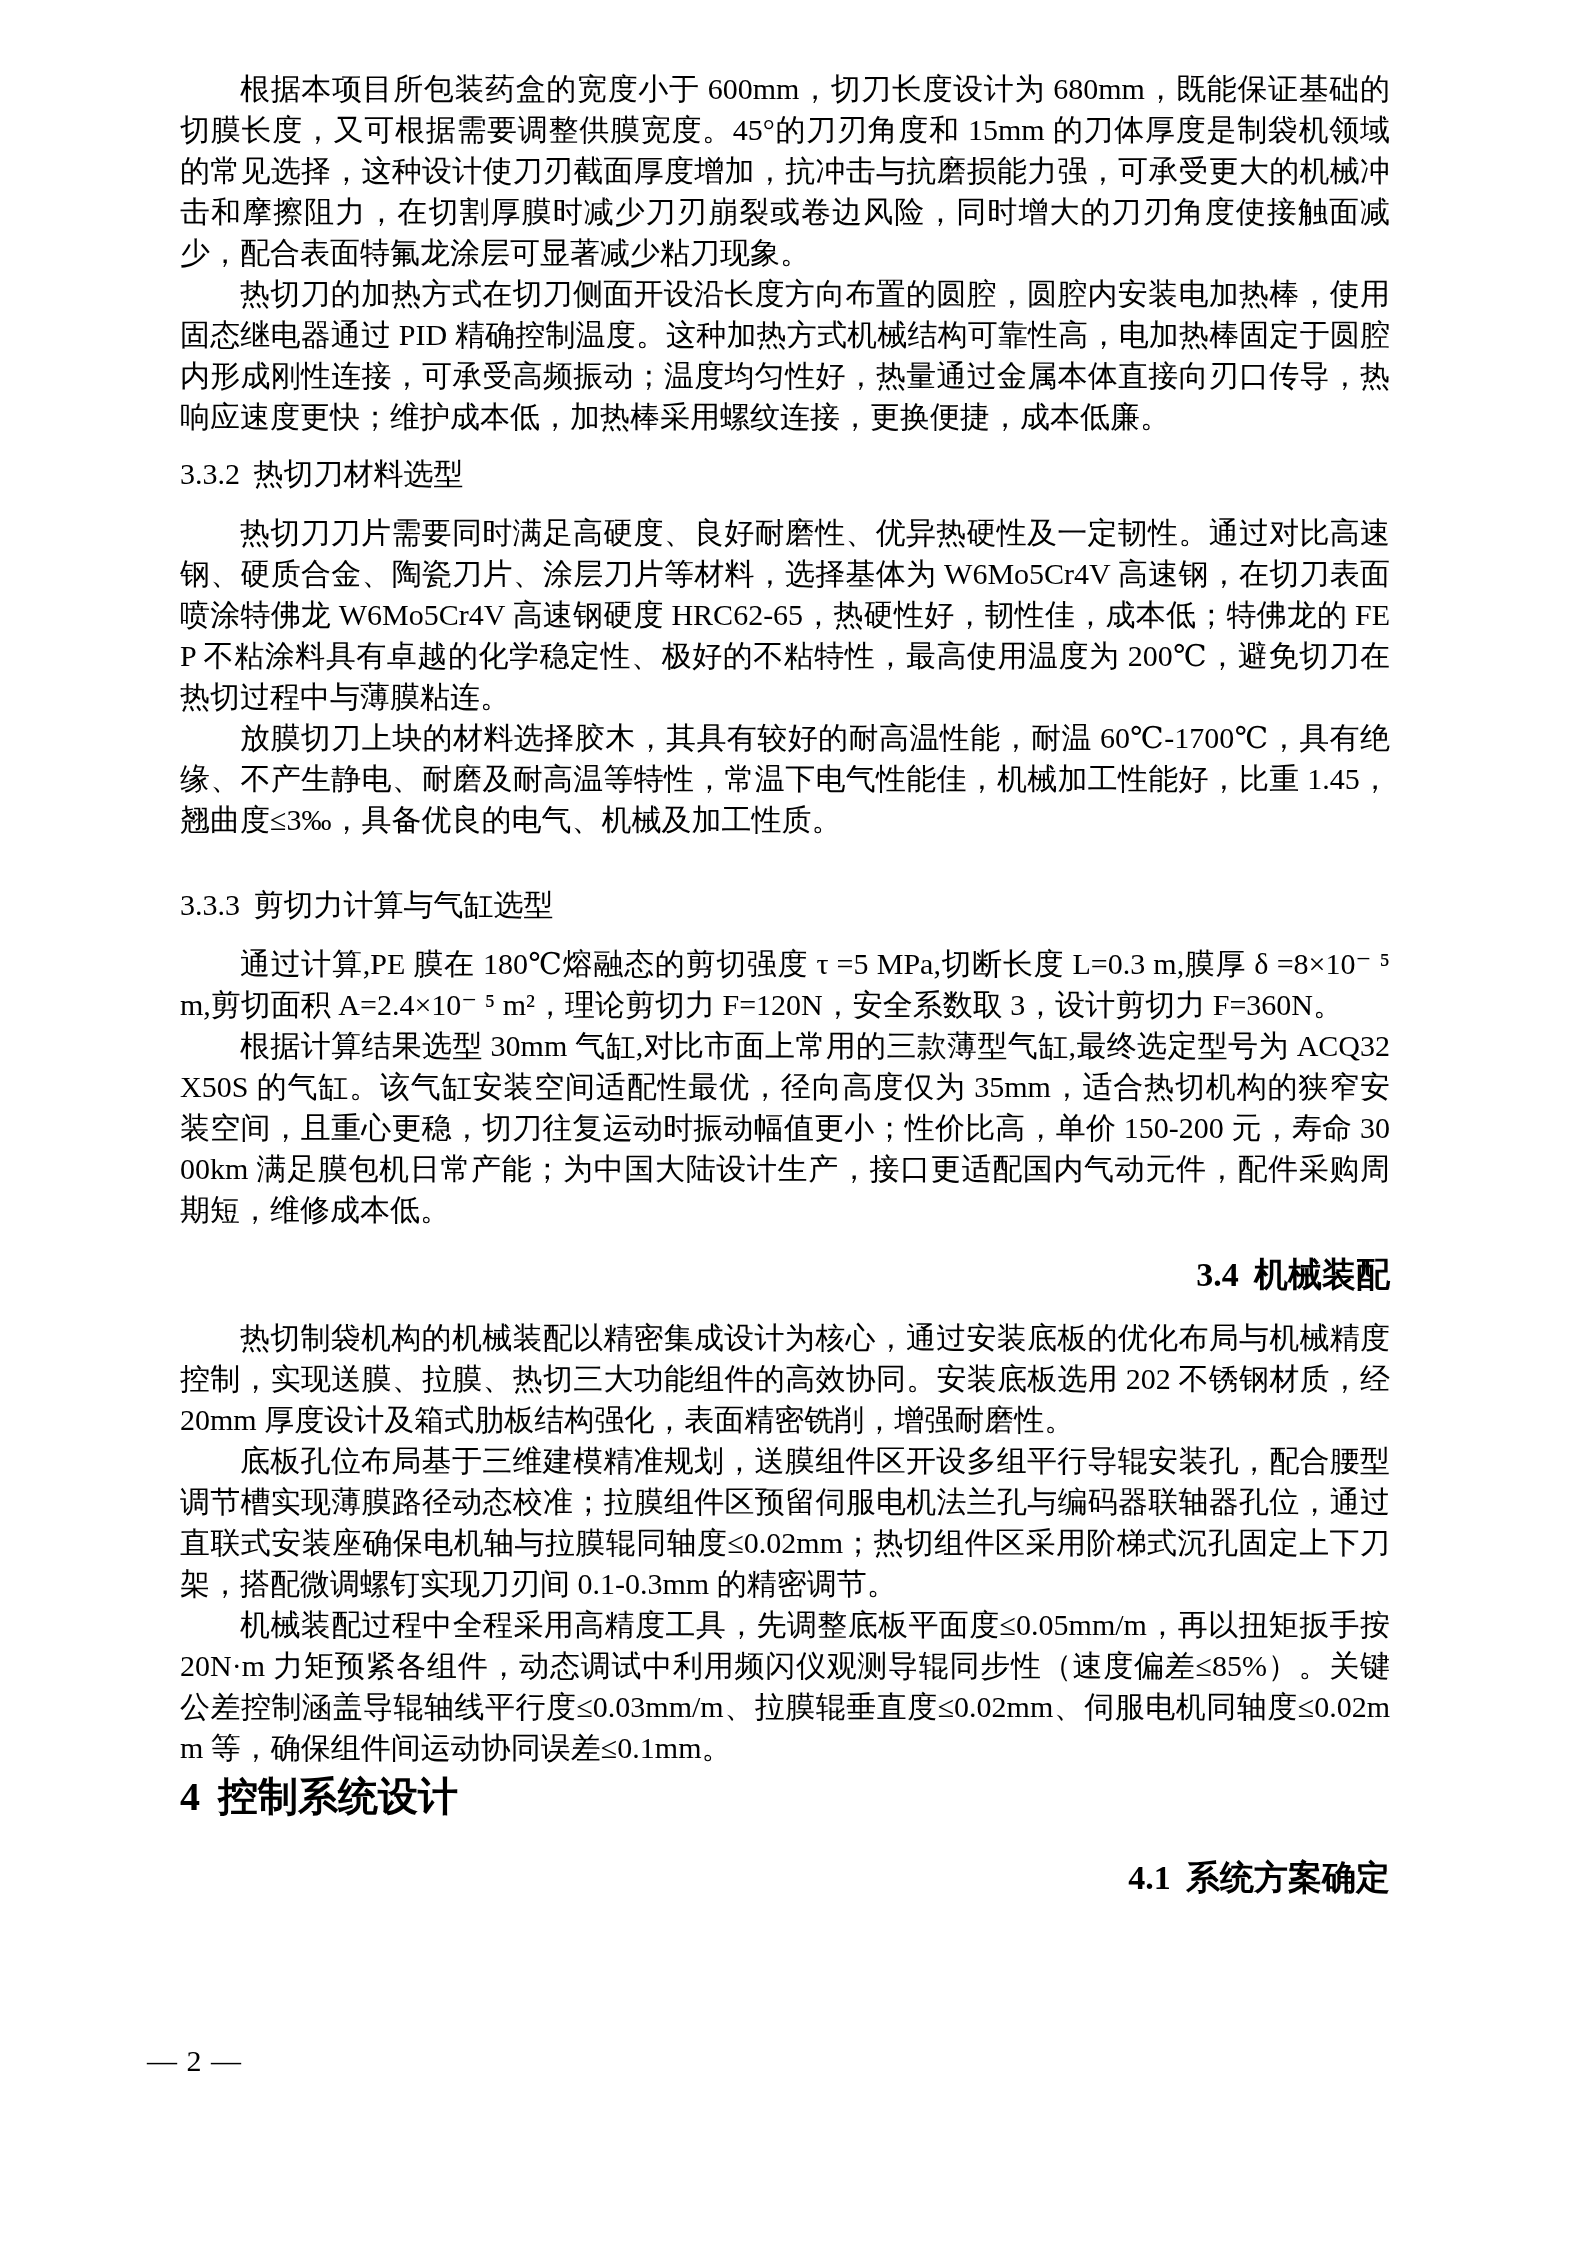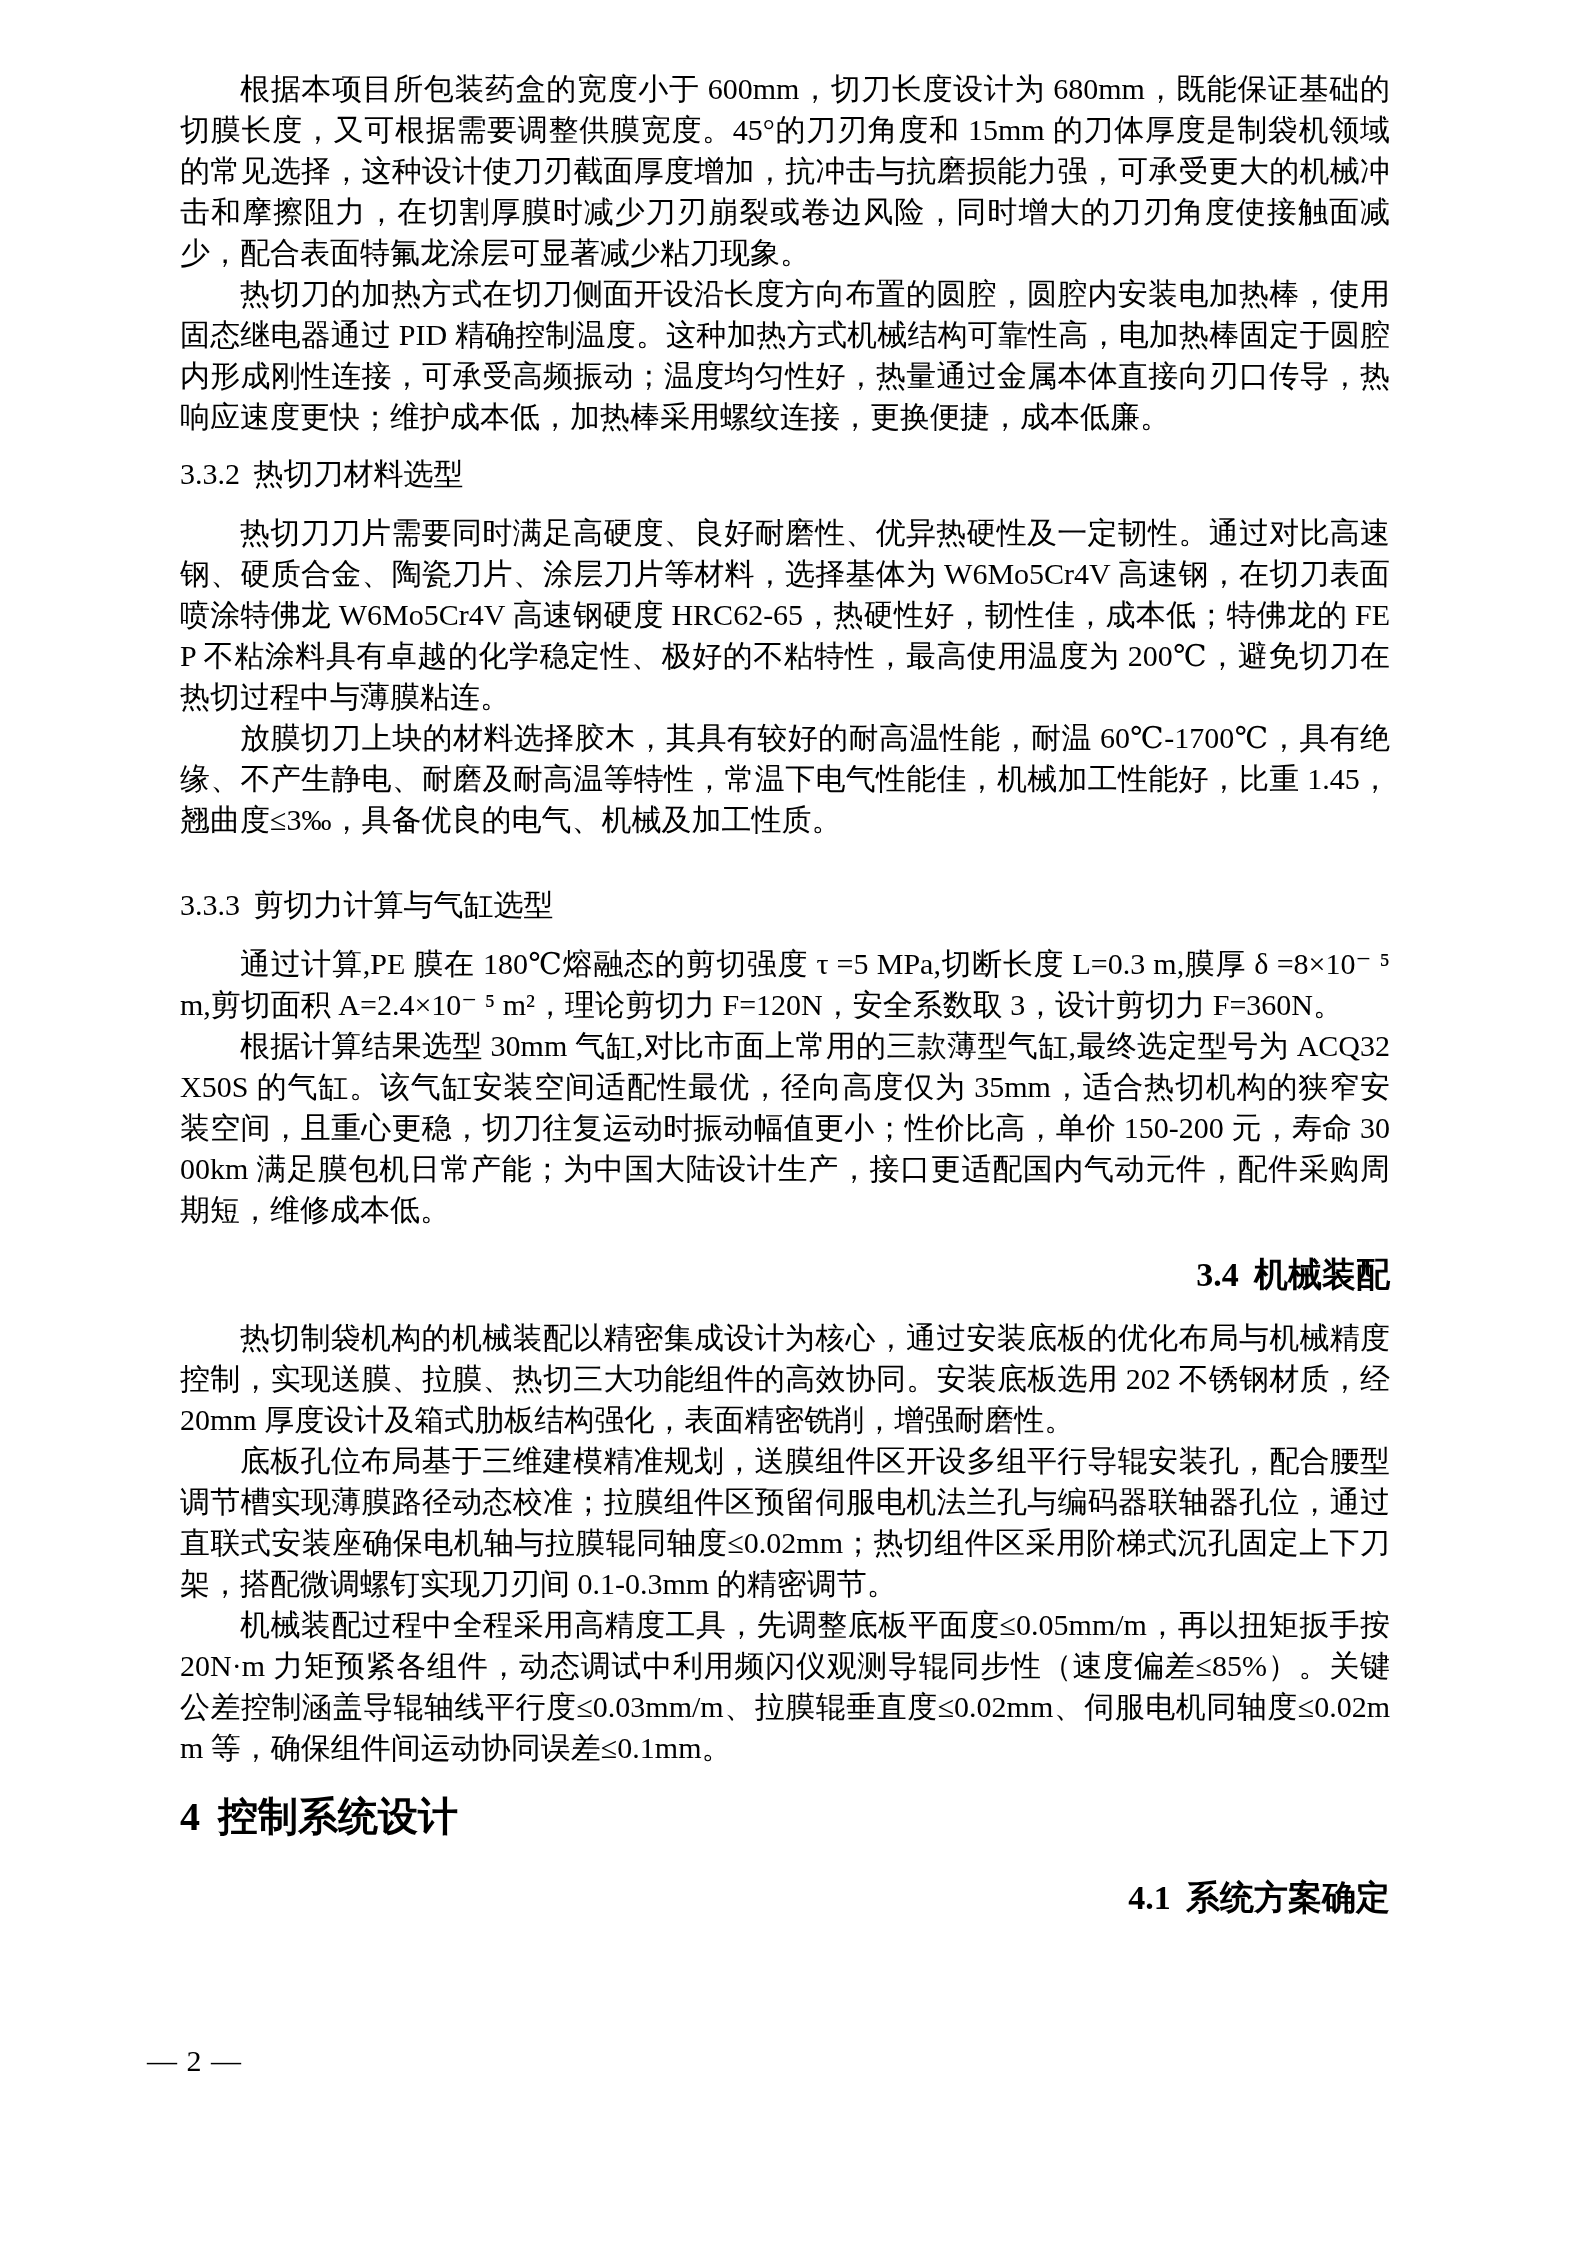--- a/index.html
+++ b/index.html
@@ -34,21 +34,21 @@
   h3.h-sec{
     margin:20px 0 18px;
     font-size:34px;
     line-height:48px;
     font-family:"Liberation Sans","DejaVu Sans",sans-serif;
     font-weight:700;
     text-align:right;
   }
   
   h2.h-chap{
-    margin:20px 0 28px;
+    margin:0 0 28px;
     font-size:40px;
     line-height:56px;
     font-family:"Liberation Sans","DejaVu Sans",sans-serif;
     font-weight:700;
   }
   .h-num{
     font-family:"Liberation Serif","DejaVu Serif",serif;
     margin-right:0.45em;
   }
   h4.h-sub .h-num{font-weight:normal}

